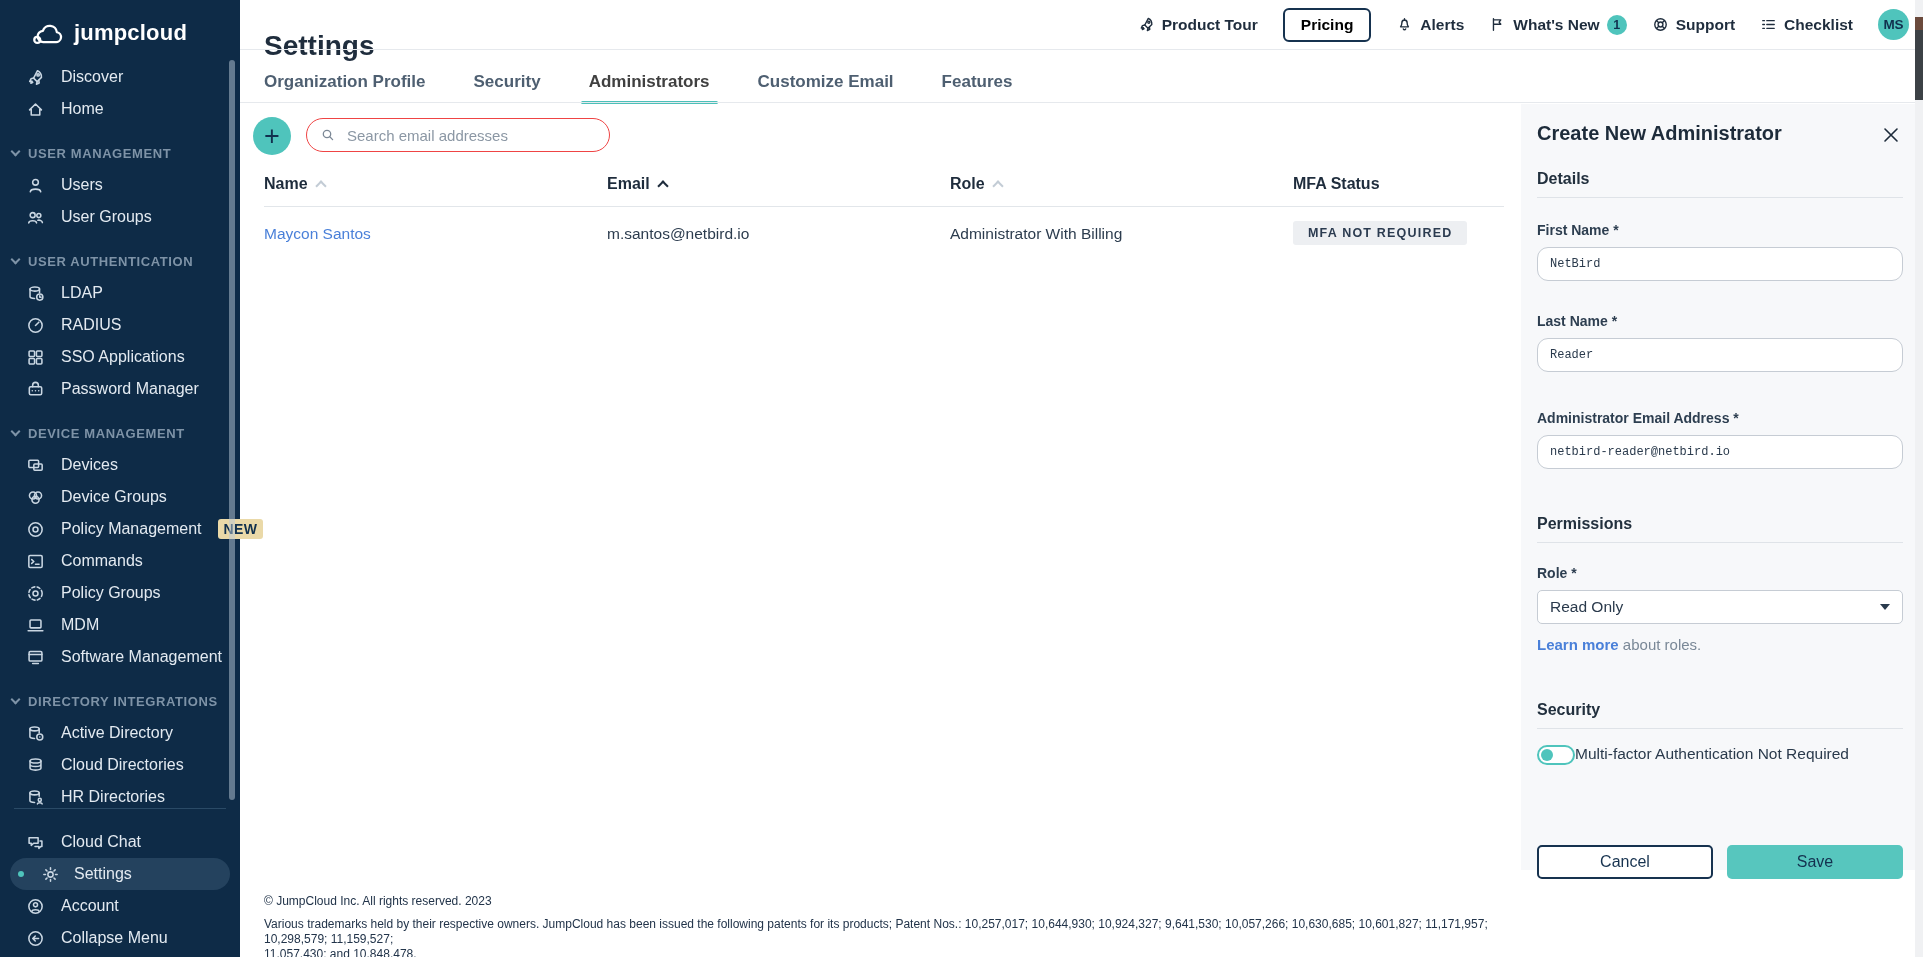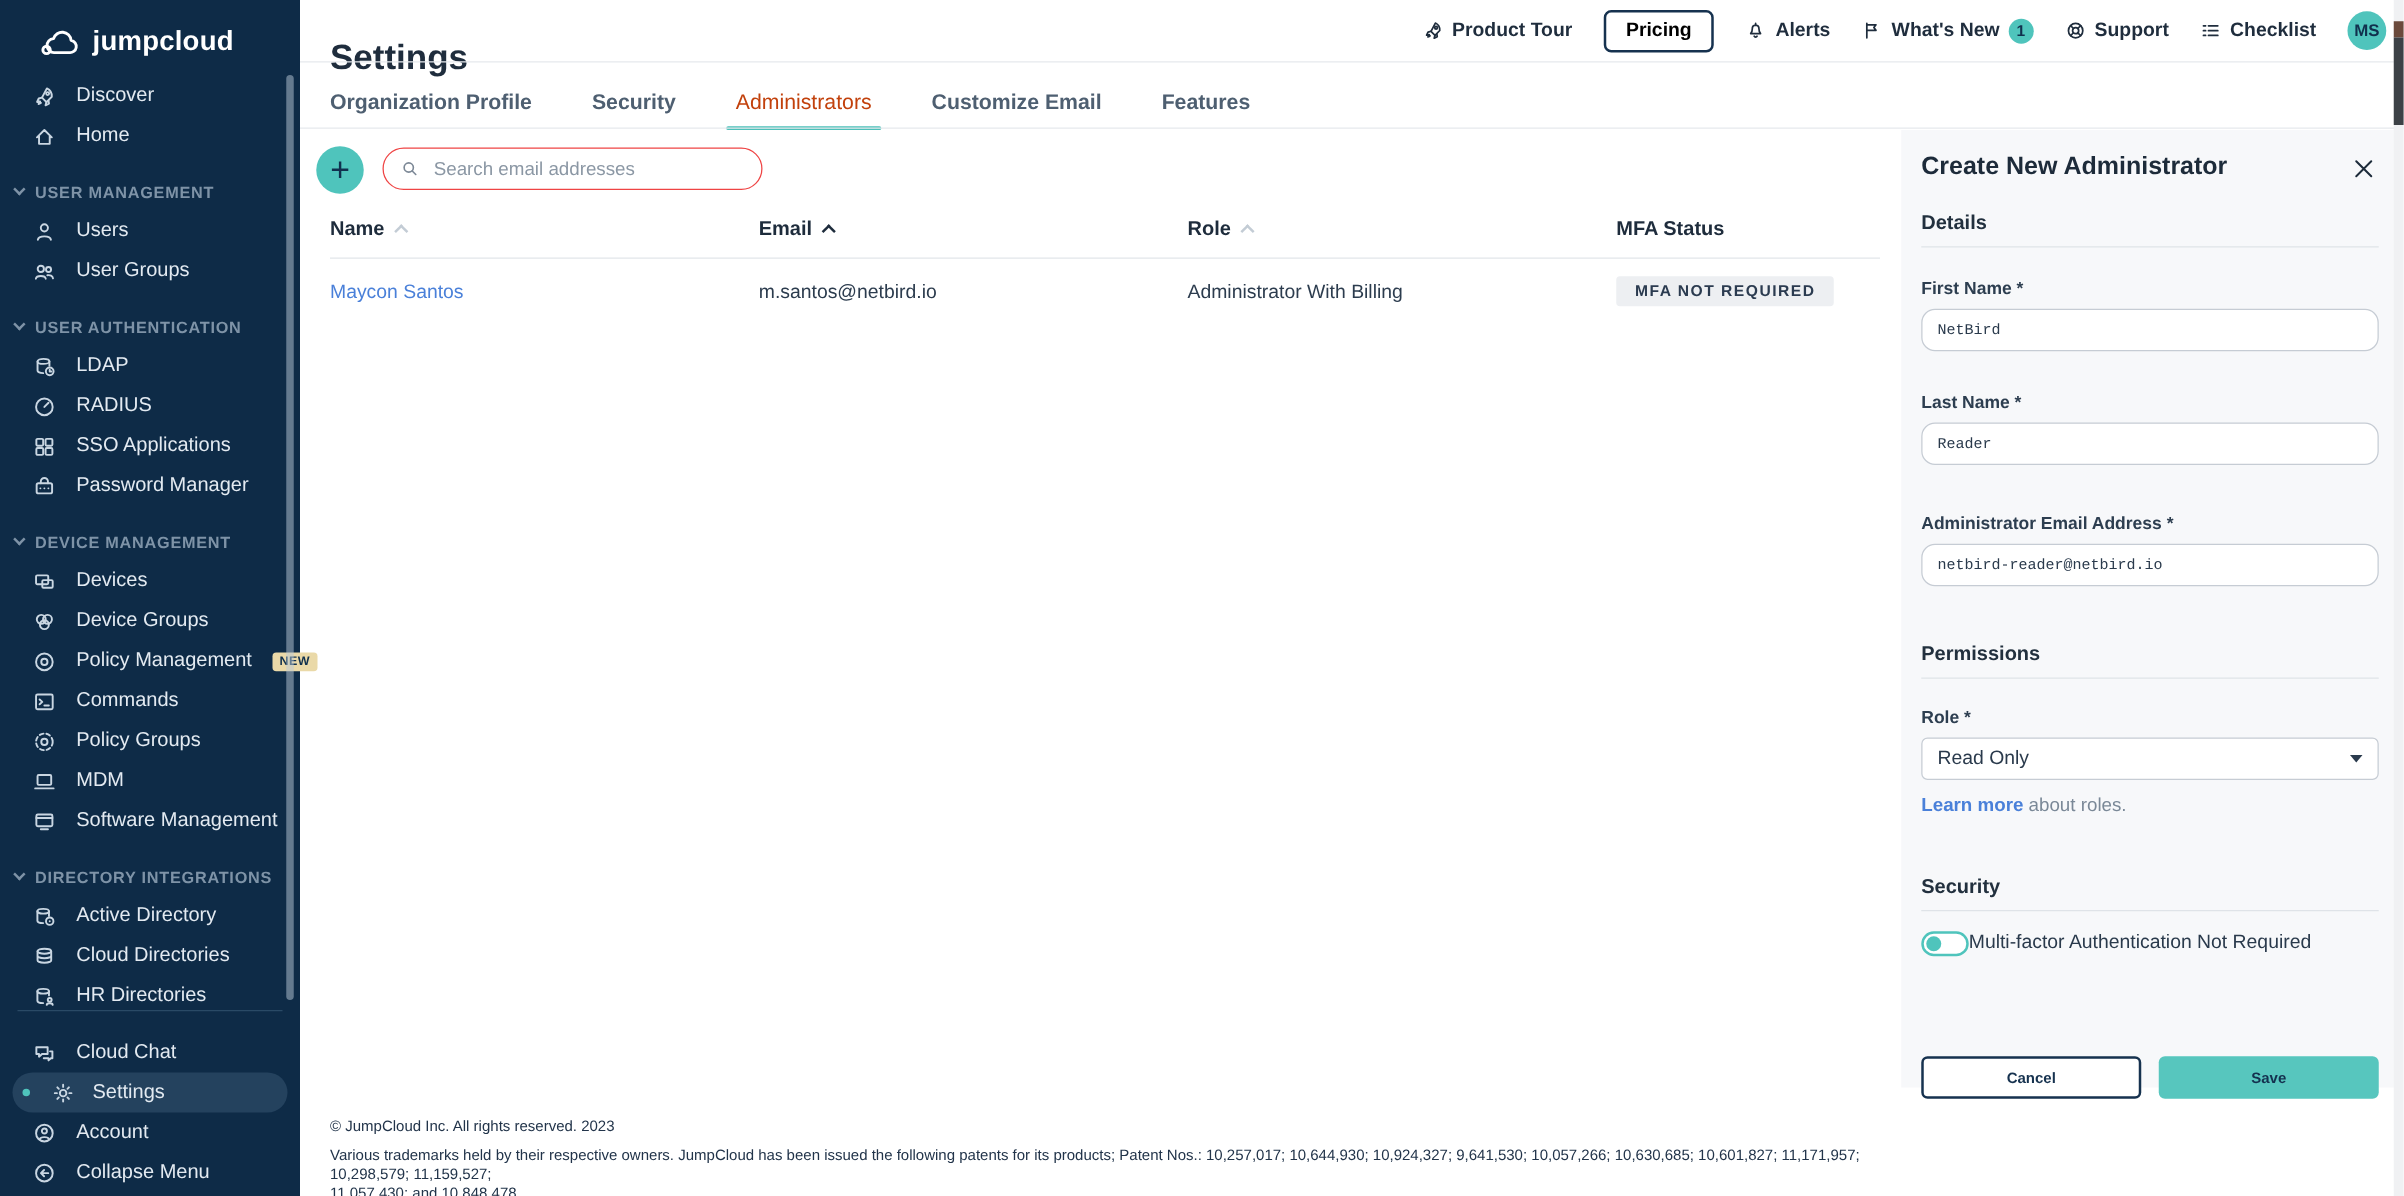--- a/index.html
+++ b/index.html
@@ -18,21 +18,21 @@
   .logo-text { font-size:22px; font-weight:bold; color:#fff; letter-spacing:.2px; }
   .nav { margin-top:13px; }
   .sb-item { display:flex; align-items:center; height:32px; padding-left:26px; gap:16px;
              font-size:16px; color:#e3eaf1; cursor:pointer; white-space:nowrap; }
   .sb-item .ic { width:19px; height:19px; flex:none; color:#c9d6e2; }
   .sb-section { display:flex; align-items:center; gap:9px; height:32px; margin-top:12px; padding-left:12px;
                 color:#7e93a7; font-size:13px; font-weight:bold; letter-spacing:.6px; white-space:nowrap; }
   .chev-down { width:7px; height:7px; border-right:2px solid #7e93a7; border-bottom:2px solid #7e93a7;
                transform:rotate(45deg); margin-top:-4px; flex:none; }
   .new-badge { margin-left:auto; margin-right:16px; background:#ead9a8; color:#10304e;
-               font-size:10px; font-weight:bold; padding:2px 6px; border-radius:3px; letter-spacing:.4px; }
+               font-size:14px; font-weight:bold; padding:2px 6px; border-radius:3px; letter-spacing:.4px; }
   .sb-divider { position:absolute; left:14px; right:14px; top:808px; height:1px; background:#2a4a66; }
   .sb-bottom { position:absolute; left:0; right:0; top:826px; }
   .sb-item.active { background:#24425e; border-radius:17px; margin:0 10px; padding-left:8px; gap:14px; }
   .active-dot { width:6px; height:6px; border-radius:50%; background:#4fc4bc; flex:none; margin-right:3px; }
   .sb-scroll { position:absolute; right:5px; top:60px; width:6px; height:740px;
                background:rgba(186,202,216,.5); border-radius:3px; }
 
   
   .page-title { position:absolute; left:264px; top:11px; font-size:28px; font-weight:bold; color:#1f2d3d; }
   .header-border { position:absolute; left:240px; right:0; top:49px; height:1px; background:#e6e9ed; }
@@ -41,21 +41,21 @@
   .h-act .ic { width:17px; height:17px; color:#1f2d3d; }
   .pricing-btn { border:2px solid #16324f; border-radius:6px; padding:6px 16px; font-size:15.5px; font-weight:bold; background:#fff; cursor:pointer; }
   .count-badge { width:20px; height:20px; border-radius:50%; background:#4fc4bc; color:#11304e;
                  font-size:12.5px; font-weight:bold; display:flex; align-items:center; justify-content:center; }
   .avatar { width:31px; height:31px; border-radius:50%; background:#4fc4bc; color:#11304e;
             font-size:13.5px; font-weight:bold; display:flex; align-items:center; justify-content:center; cursor:pointer; }
 
   
   .tabs { position:absolute; left:264px; top:60px; height:43px; display:flex; gap:48px; }
   .tab { display:flex; align-items:center; font-size:17px; font-weight:600; color:#4e5f71; cursor:pointer; position:relative; white-space:nowrap; }
-  .tab.active { color:#c2410c; font-weight:normal; }
+  .tab.active { color:#404040; font-weight:bold; }
   .tab.active::after { content:""; position:absolute; left:-8px; right:-8px; bottom:-1px; height:3px; background:#4cc0b9; border-radius:2px; }
   .tabs-border { position:absolute; left:240px; right:0; top:102px; height:1px; background:#e6e9ed; }
 
   
   .add-btn { position:absolute; left:253px; top:117px; width:38px; height:38px; border-radius:50%;
              background:#4fc4bc; border:none; color:#11304e; font-size:27px; line-height:34px; text-align:center; cursor:pointer; padding:0; font-family:inherit; }
   .search { position:absolute; left:306px; top:118px; width:304px; height:34px; border:1px solid #ef4444;
             border-radius:17px; background:#fff; display:flex; align-items:center; padding:0 13px; gap:9px; }
   .search .ic { width:16px; height:16px; color:#7c8896; flex:none; }
   .search input { border:none; outline:none; flex:1; font-size:15px; color:#33424f; background:transparent; font-family:inherit; }
@@ -87,21 +87,21 @@
   .select { margin-top:9px; height:34px; border:1px solid #c6ccd4; border-radius:5px; background:#fff;
             display:flex; align-items:center; justify-content:space-between; padding:0 12px; font-size:15.5px; color:#2a3a4c; cursor:pointer;gap:48px; }
   .caret { width:0; height:0; border-left:5px solid transparent; border-right:5px solid transparent; border-top:6px solid #2a3b4d; }
   .learn-row { margin-top:12px; font-size:15px; color:#7a8897; }
   .learn-row a { color:#4a80d9; font-weight:bold; text-decoration:none; cursor:pointer; }
   .toggle-row { margin-top:16px; display:flex; align-items:flex-start; }
   .toggle { width:38px; height:20px; border:2px solid #4fc4bc; border-radius:11px; background:#fff; position:relative; cursor:pointer; flex:none; }
   .toggle .knob { position:absolute; left:2px; top:2px; width:12px; height:12px; border-radius:50%; background:#4fc4bc; }
   .toggle-label { font-size:15.5px; color:#2a3a4c; }
   .panel-btns { display:flex; justify-content:space-between; margin-top:80px; }
-  .btn { height:34px; width:176px; border-radius:5px; font-size:12px; font-weight:bold; cursor:pointer; font-family:inherit; }
+  .btn { height:34px; width:176px; border-radius:5px; font-size:16px; font-weight:normal; cursor:pointer; font-family:inherit; }
   .btn-cancel { background:#fff; border:2px solid #16324f; color:#16324f; }
   .btn-save { background:#57c6be; border:none; color:#14314f; }
 
   
   .footer { position:absolute; left:264px; top:894px; width:1250px; font-size:12px; color:#22344a; line-height:15px; }
   .footer .ln2 { margin-top:8px; }
 
   
   .vscroll { position:absolute; right:0; top:0; width:8px; height:957px; background:#f0f1f3; }
   .vtop { position:absolute; right:0; top:17px; width:8px; height:13px; background:#6b4a3c; }

